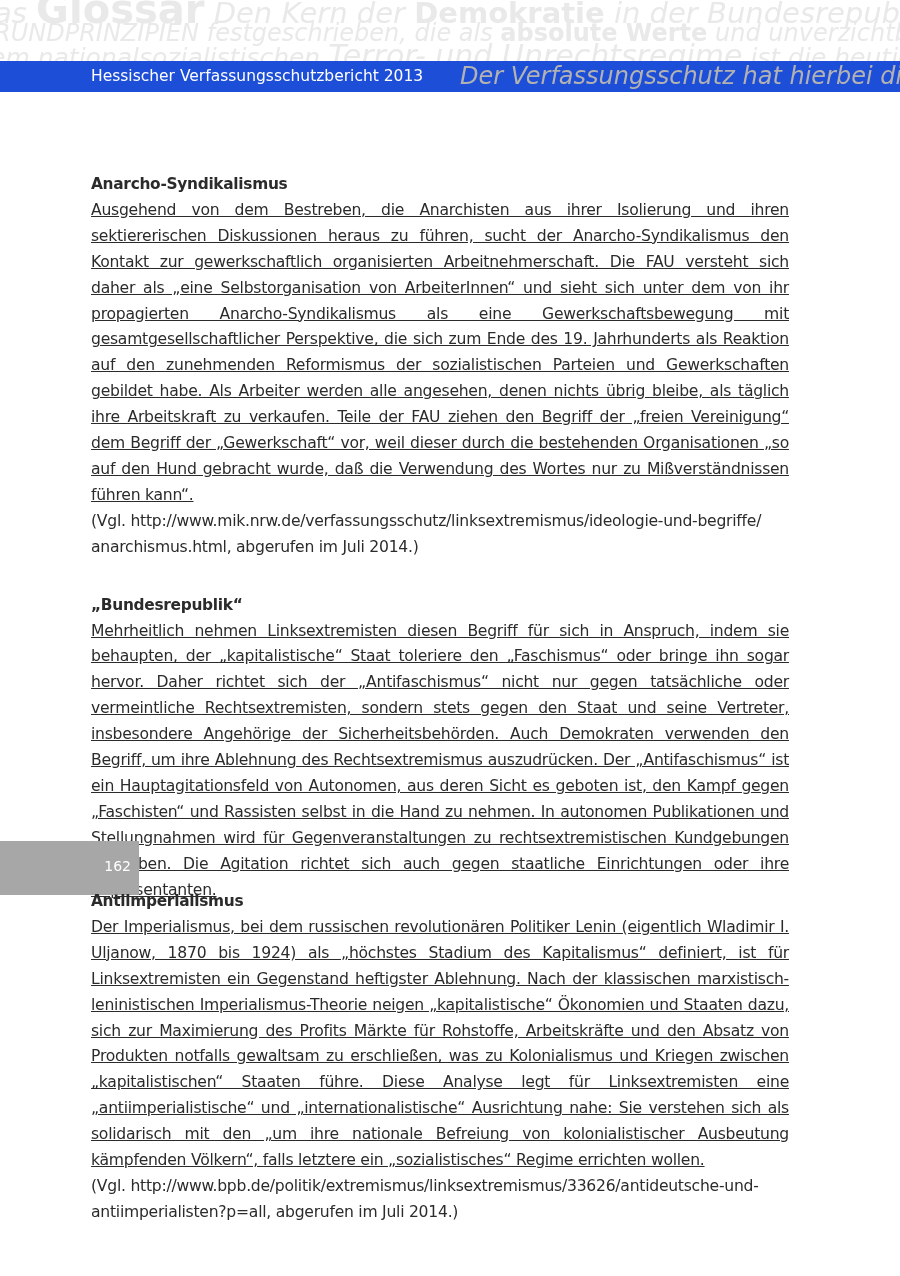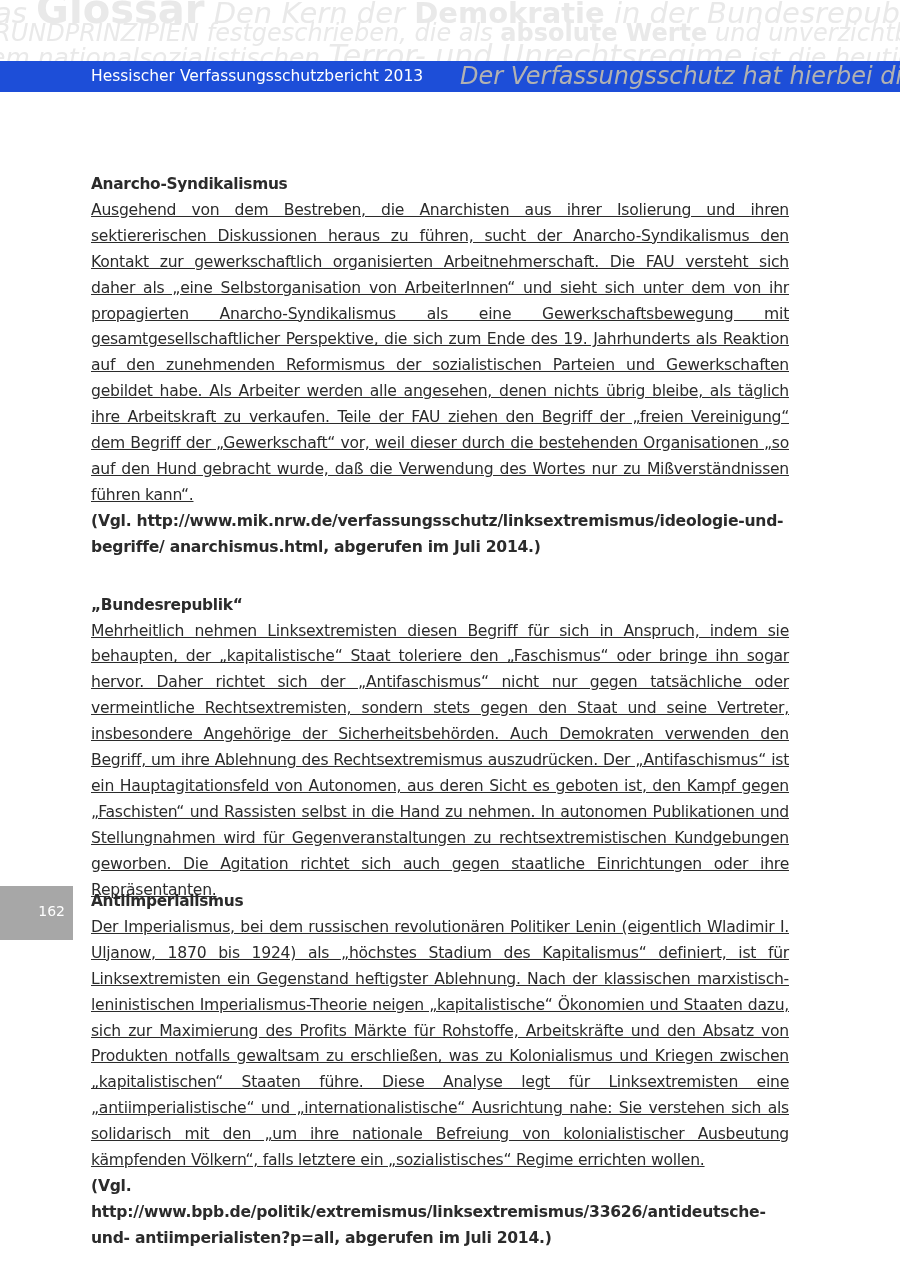--- a/index.html
+++ b/index.html
@@ -11,27 +11,27 @@
   .bg-line .i { font-style:italic; font-weight:normal; }
   .bg-line .l { font-weight:normal;font-style:italic; }
   .l1 { top:-14px; font-size:29px; left:-6px; }
   .l1 .big { font-size:40px; }
   .l2 { top:19px; font-size:24px; left:-6px; }
   .l3 { top:38px; font-size:25px; left:-10px; }
   .l3 .big { font-size:30px; }
   .banner { position:absolute; left:0; top:61px; width:900px; height:31px; background:#1d4ed8; }
   .banner .ghost { position:absolute; left:460px; top:0; color:#b2b2b2; font-size:24px; white-space:nowrap; font-style:italic; line-height:31px;}
   .banner .title { position:absolute; left:91px; top:0; line-height:31px; color:#ffffff; font-size:15.5px; }
-  .page-tab { position:absolute; left:0; top:886px; width:73px; height:54px; background:#a7a7a7; }
+  .page-tab { position:absolute; left:0; top:841px; width:95px; height:54px; background:#a7a7a7;padding-left:44px; }
   .page-tab span { position:absolute; right:8px; top:17px; color:#ffffff; font-size:14px; }
   .content { position:absolute; left:91px; top:140px; width:698px; font-size:15.6px; line-height:25.9px; letter-spacing:-0.25px; }
   .section { margin-bottom:26px; }
   .heading { font-weight:bold; font-size:15.4px; letter-spacing:-0.3px;margin-top:32px; }
   .para { text-align:justify;text-decoration:underline; }
-  .ref { text-align:left;font-weight:bold; }
+  .ref { text-align:left; }
   .sec3 { position:absolute; left:91px; top:857px; width:698px; font-size:15.6px; line-height:25.9px; letter-spacing:-0.25px; }
 </style>
 </head>
 <body>
 
 <div class="bg-words">
   <div class="bg-line l1">
     <span class="l">as </span><span class="b big">Glossar</span><span class="i"> Den Kern der </span><span class="b">Demokratie</span><span class="i"> in der </span><span class="l">Bundesrepublik Deutsc</span>
   </div>
   <div class="bg-line l2">

